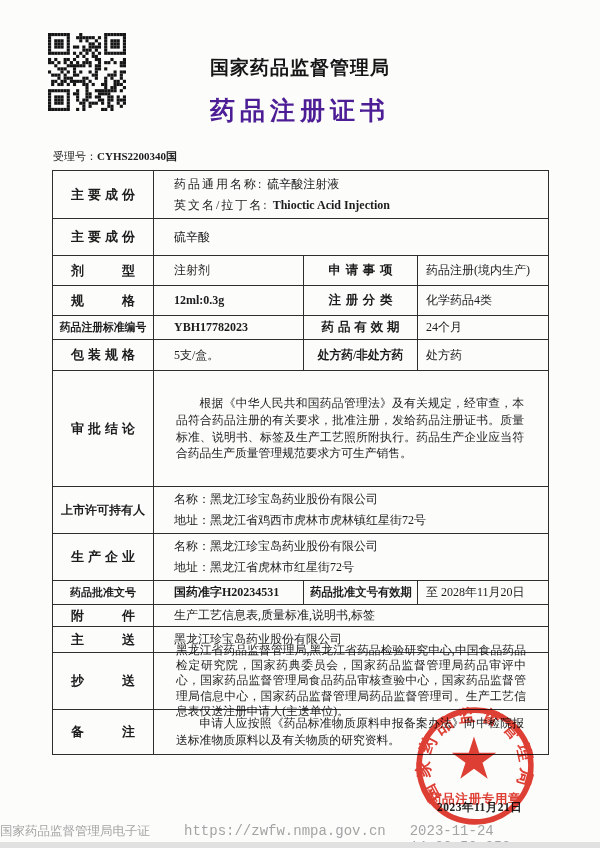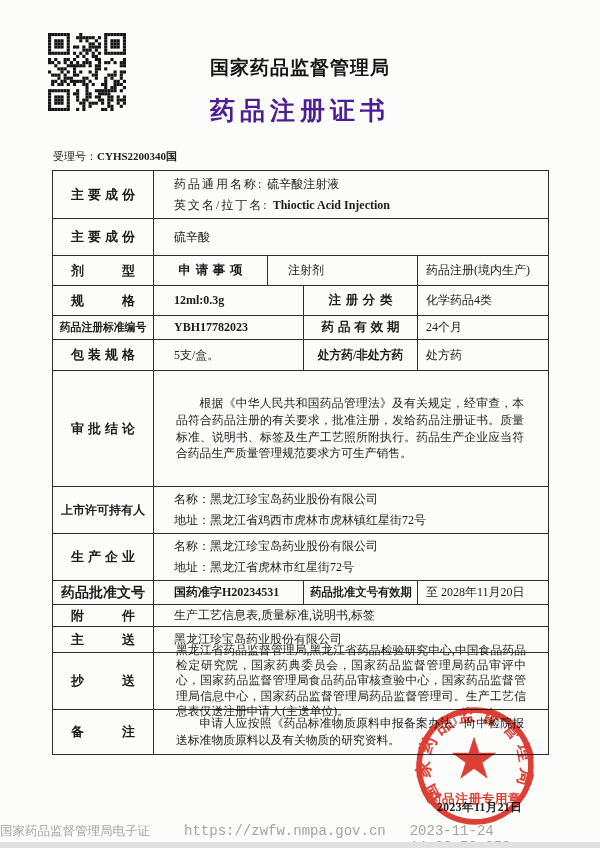--- a/index.html
+++ b/index.html
@@ -426,24 +426,24 @@
       <div class="c c1">
         <span class="j w64">主要成份</span>
         </div>
       <div class="c c2">硫辛酸</div>
     </div>
 
     <div class="row r3">
       <div class="c c1">
         <span class="j w64">剂型</span>
         </div>
+      <div class="c c2 c2split">注射剂</div>
       <div class="c c3">
         <span class="j w64">申请事项</span>
         </div>
-      <div class="c c2 c2split">注射剂</div>
       <div class="c c4">药品注册(境内生产)</div>
     </div>
 
     <div class="row r4">
       <div class="c c1">
         <span class="j w64">规格</span>
         </div>
       <div class="c c2 c2split vb">12ml:0.3g</div>
       <div class="c c3">
         <span class="j w64">注册分类</span>
@@ -505,21 +505,21 @@
           <span>名称：</span><span>黑龙江珍宝岛药业股份有限公司</span>
         </div>
         <div class="pair">
           <span>地址：</span><span>黑龙江省虎林市红星街72号</span>
         </div>
       </div>
     </div>
 
     <div class="row r10">
       <div class="c c1">
-        <span class="nowrap" style="font-size:14px">药品批准文号</span>
+        <span class="nowrap" style="font-size:11px">药品批准文号</span>
         </div>
       <div class="c c2 c2split vb">国药准字H20234531</div>
       <div class="c c3">
         <span class="squeeze" style="font-size:12px">药品批准文号有效期</span>
         </div>
       <div class="c c4">至 2028年11月20日</div>
     </div>
 
     <div class="row r11">
       <div class="c c1">

